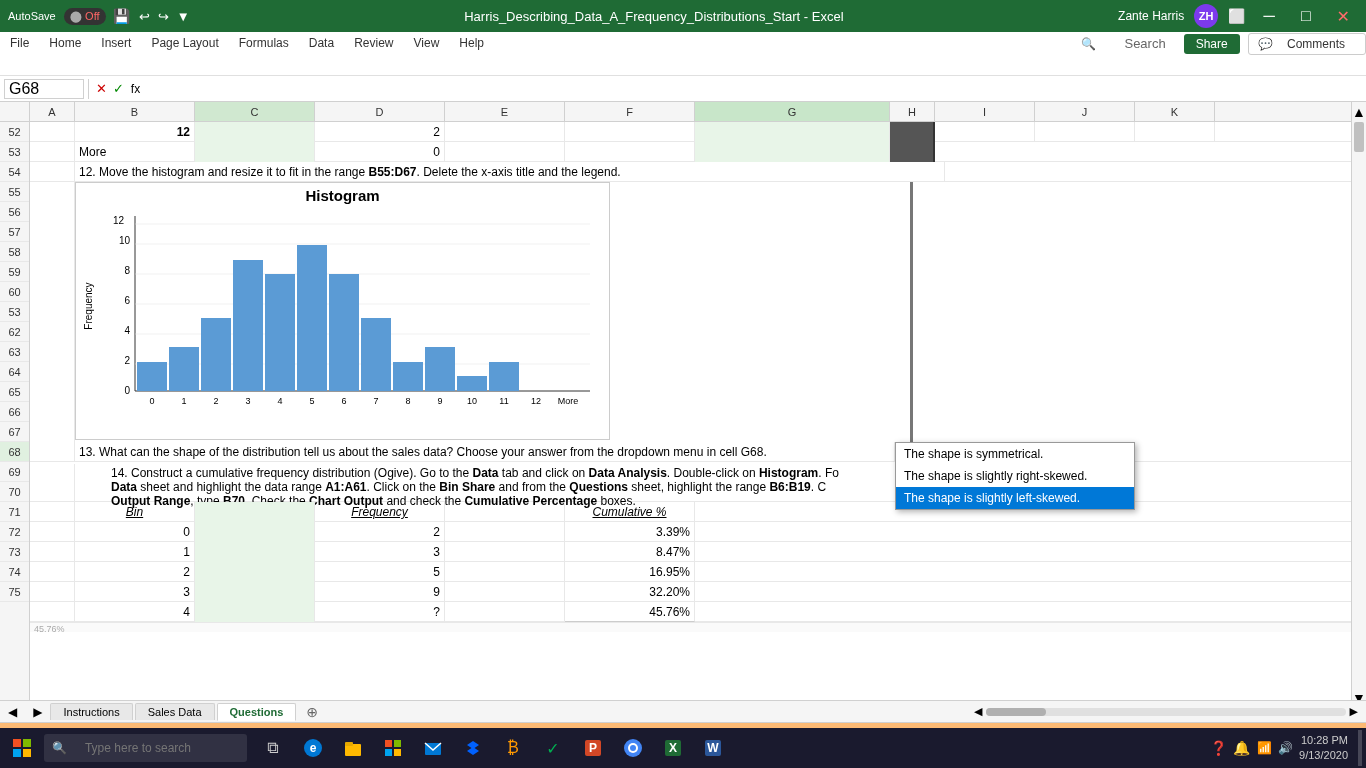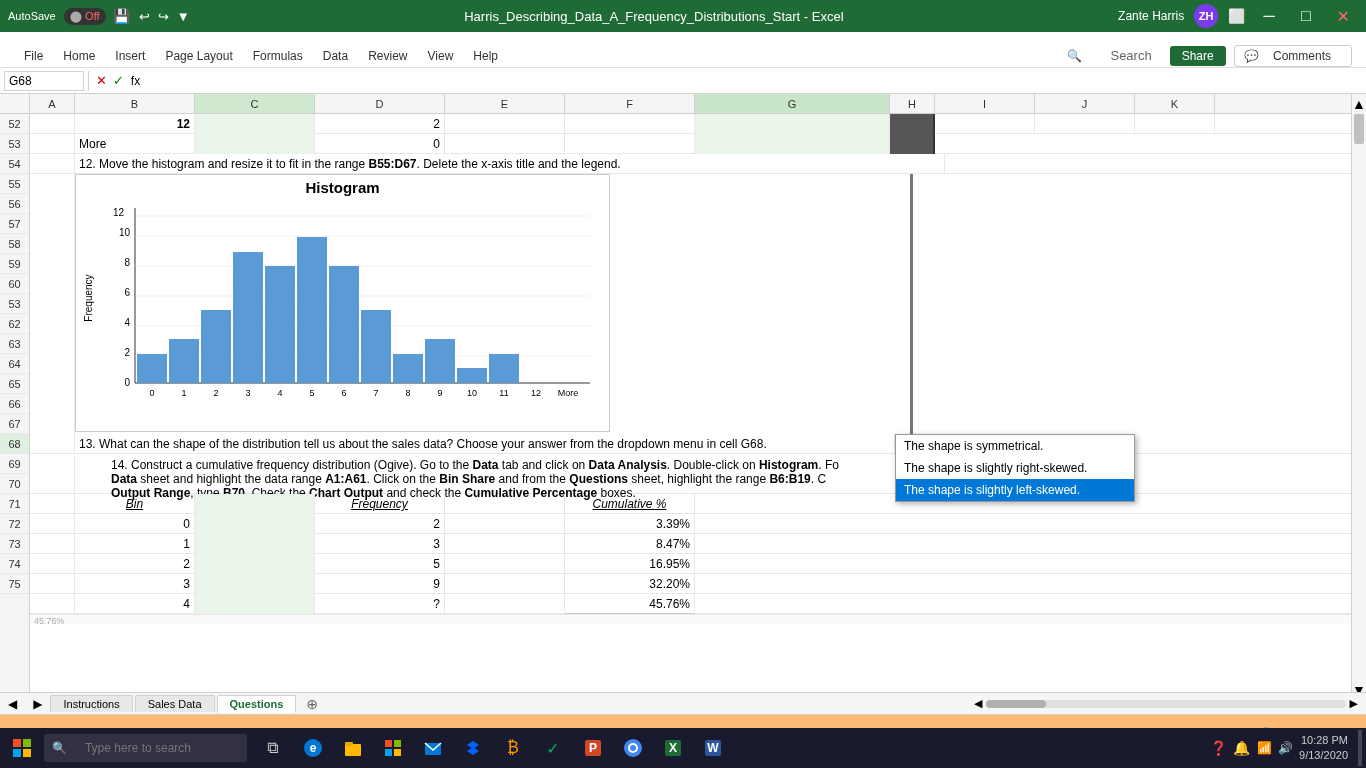--- a/index.html
+++ b/index.html
@@ -113,40 +113,40 @@
   <div class="right">
     <span>Zante Harris</span>
     <div class="user-avatar">ZH</div>
     <span style="font-size:14px;">⬜</span>
     <span class="title-btn">─</span>
     <span class="title-btn">□</span>
     <span class="title-btn" style="color:#ff6b6b;">✕</span>
   </div>
 </div>
 
-<div id="menu-bar" style="display:flex; align-items:flex-end; height:36px; padding:0 14px; border-bottom:1px solid #e0e0e0; background:#fff;">
+<div id="menu-bar" style="display:flex; align-items:flex-start; height:44px; padding:0 0; border-bottom:1px solid #e0e0e0; background:#fff;">
   <span>File</span>
   <span>Home</span>
   <span>Insert</span>
   <span>Page Layout</span>
   <span>Formulas</span>
   <span>Data</span>
   <span>Review</span>
   <span>View</span>
   <span>Help</span>
   <div style="margin-left:auto; display:flex; align-items:center; gap:8px;">
     <span style="color:#666;">🔍</span>
     <span style="font-size:13px; color:#666;">Search</span>
     <button class="share-btn">Share</button>
     <button class="comments-btn">💬 <span>Comments</span></button>
   </div>
 </div>
 
 <div id="formula-bar" style="display:flex; align-items:center; height:26px; border-bottom:1px solid #d0d0d0; padding:0 4px; background:#fff;">
-  <input type="text" id="cell-ref" value="G68" style="width: 80px; border: 1px solid rgb(208, 208, 208); height: 20px; padding: 0px 4px; font-size: 12px;">
+  <input type="text" id="cell-ref" value="G68" style="width: 80px; border: 1px solid rgb(208, 208, 208); height: 20px; padding: 0px 4px; font-size: 16px;">
   <div style="width:1px; background:#d0d0d0; height:20px; margin:0 4px;"></div>
   <span style="font-size:13px; margin:0 3px; color:#c00;">✕</span>
   <span style="font-size:13px; margin:0 3px; color:#080;">✓</span>
   <span style="font-size:12px; margin:0 4px; ">fx</span>
   <input type="text" id="formula-input" style="flex: 1 1 0%; border: none; outline: none; font-size: 12px; padding: 0px 4px;">
 </div>
 
 <div style="display:flex; height: calc(768px - 32px - 28px - 26px - 22px - 22px - 40px); overflow:hidden; position:relative;">
 
   <div style="display:flex; flex-direction:column; flex:1; overflow:hidden;">

